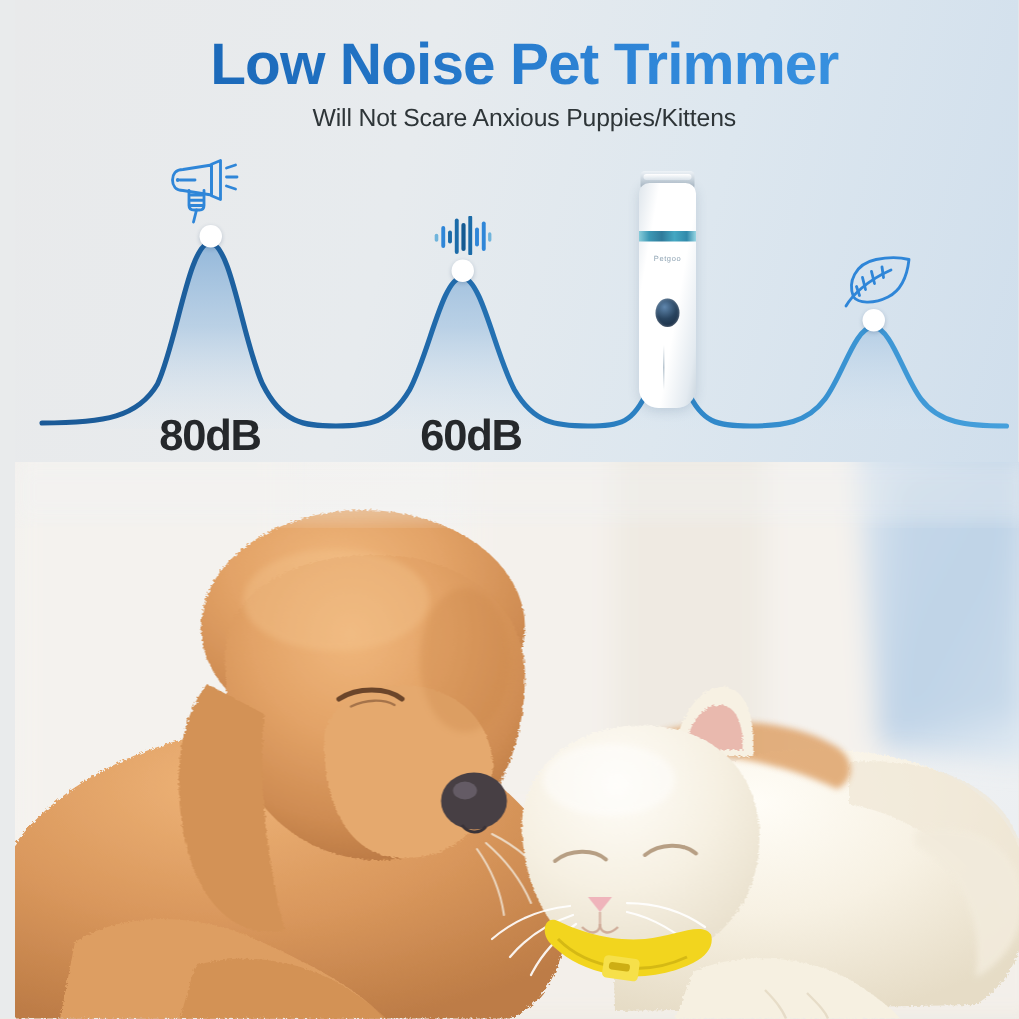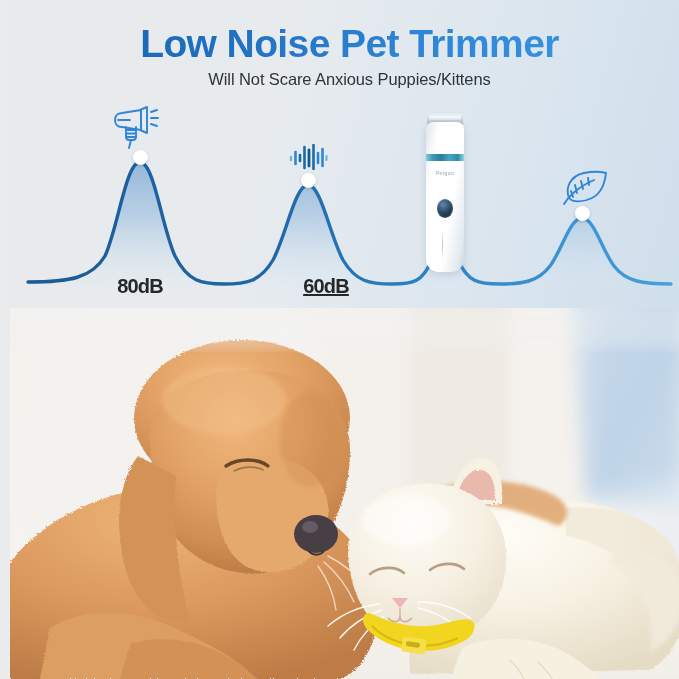--- a/index.html
+++ b/index.html
@@ -40,21 +40,21 @@
     position:absolute;width:15px;height:15px;border-radius:50%;
     background:#ffffff;box-shadow:0 1px 3px rgba(40,70,110,.25);
   }
 
   
   .icon-wrap{position:absolute;}
 
   
   .db-label{
     position:absolute;top:275px;width:120px;text-align:center;
-    font-size:20px;font-weight:bold;letter-spacing:-0.8px;
+    font-size:29px;font-weight:bold;letter-spacing:-0.8px;
     color:#25282b;
   }
   .db-label.accent{
     background:linear-gradient(95deg,#1a66b4 0%,#2f86d8 55%,#4ba3ea 100%);
     -webkit-background-clip:text;background-clip:text;
     color:transparent;-webkit-text-fill-color:transparent;
   }
 
   
   #trimmer{position:absolute;left:412px;top:108px;width:46px;height:165px;}
@@ -223,21 +223,21 @@
           <path d="M4,36 C8,29 18,19 34,12"></path>
           <path d="M17,25 L15,17"></path>
           <path d="M23,21 L21,13"></path>
           <path d="M29,17 L28,10"></path>
           <path d="M13,29 L11,23"></path>
         </g>
       </svg>
     </div>
 
     <div class="db-label" style="left:70px;">80dB</div>
-    <div class="db-label" style="left:256px;text-decoration:underline;">60dB</div>
+    <div class="db-label" style="left:244px;">60dB</div>
   </div>
 
   <div id="photo">
     <svg viewBox="0 0 679 371" width="679" height="371">
       <defs>
         <linearGradient id="bgRoom" x1="0" y1="0" x2="1" y2="1">
           <stop offset="0%" stop-color="#f3f1ee"></stop>
           <stop offset="45%" stop-color="#f7f5f2"></stop>
           <stop offset="100%" stop-color="#e6ecf2"></stop>
         </linearGradient>

